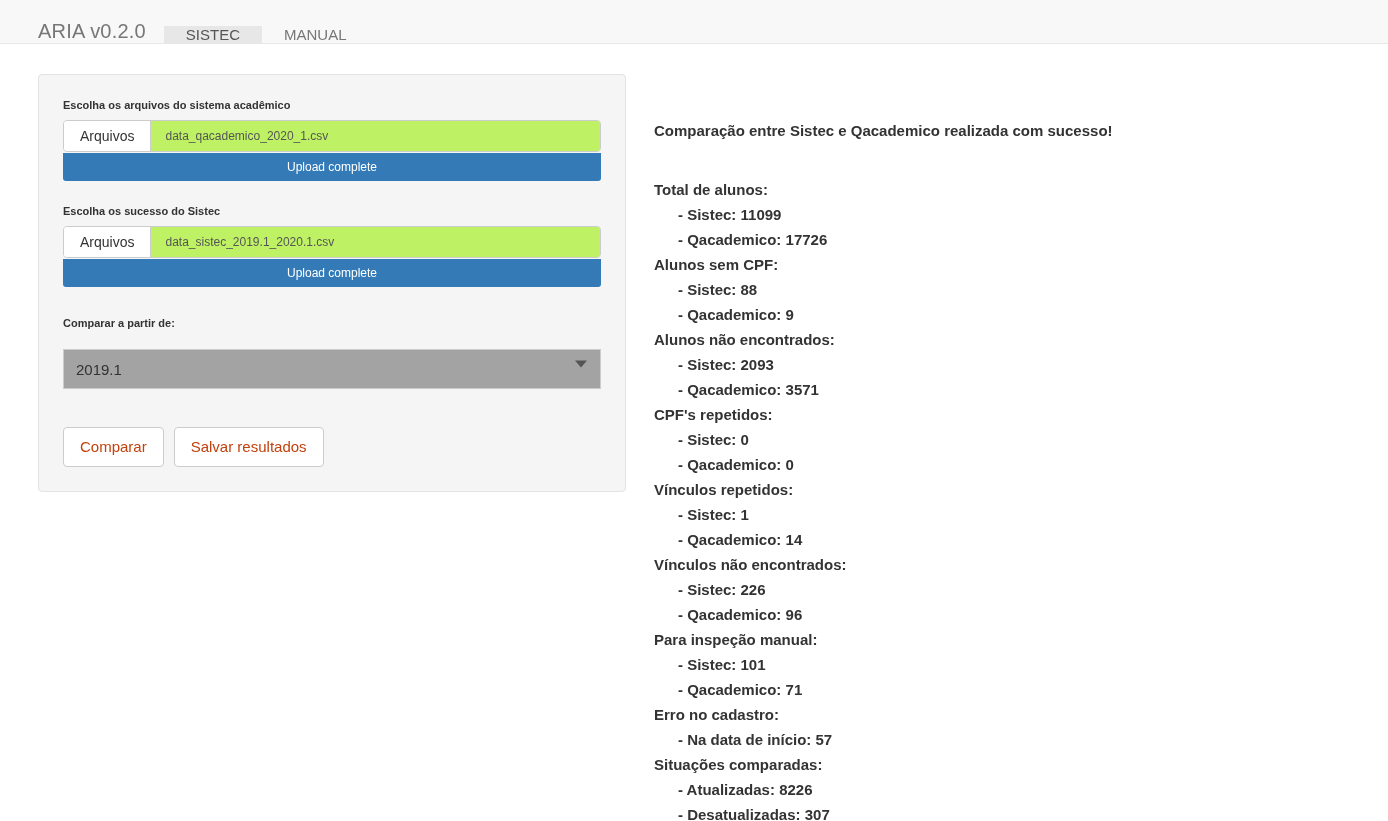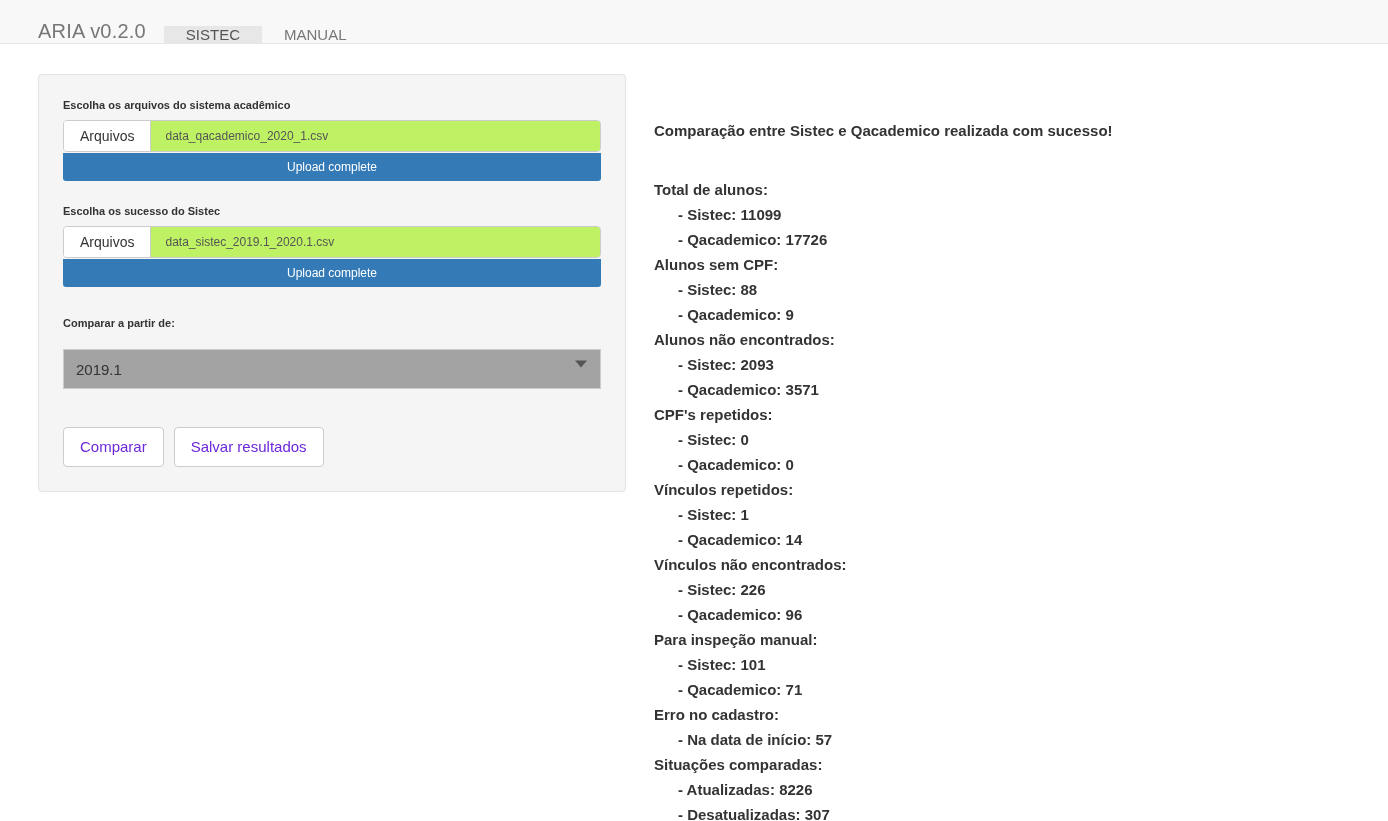--- a/index.html
+++ b/index.html
@@ -160,21 +160,21 @@
     display: flex;
     gap: 10px;
     margin-top: 38px;
   }
   .btn {
     background: #ffffff;
     border: 1px solid #cccccc;
     border-radius: 4px;
     padding: 10px 16px;
     font-size: 15px;
-    color: #6d28d9;
+    color: #c2410c;
     font-family: inherit;
     line-height: 1.2;
   }
 
   
   .result-title {
     font-size: 15px;
     font-weight: bold;
     color: #333333;
     margin: 0 0 38px 0;

